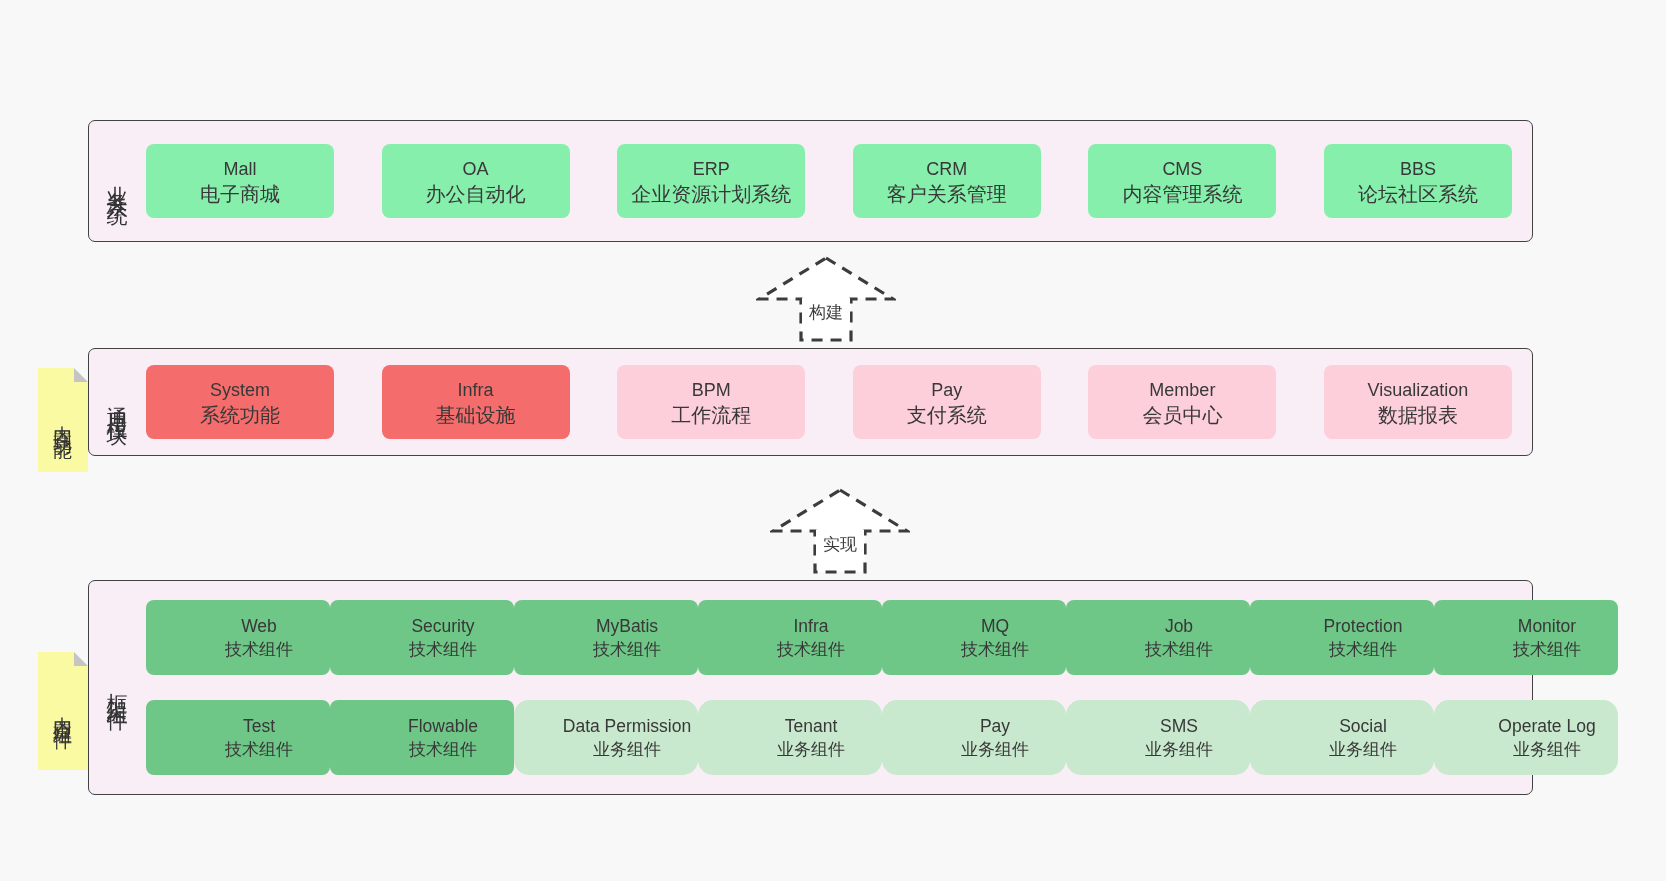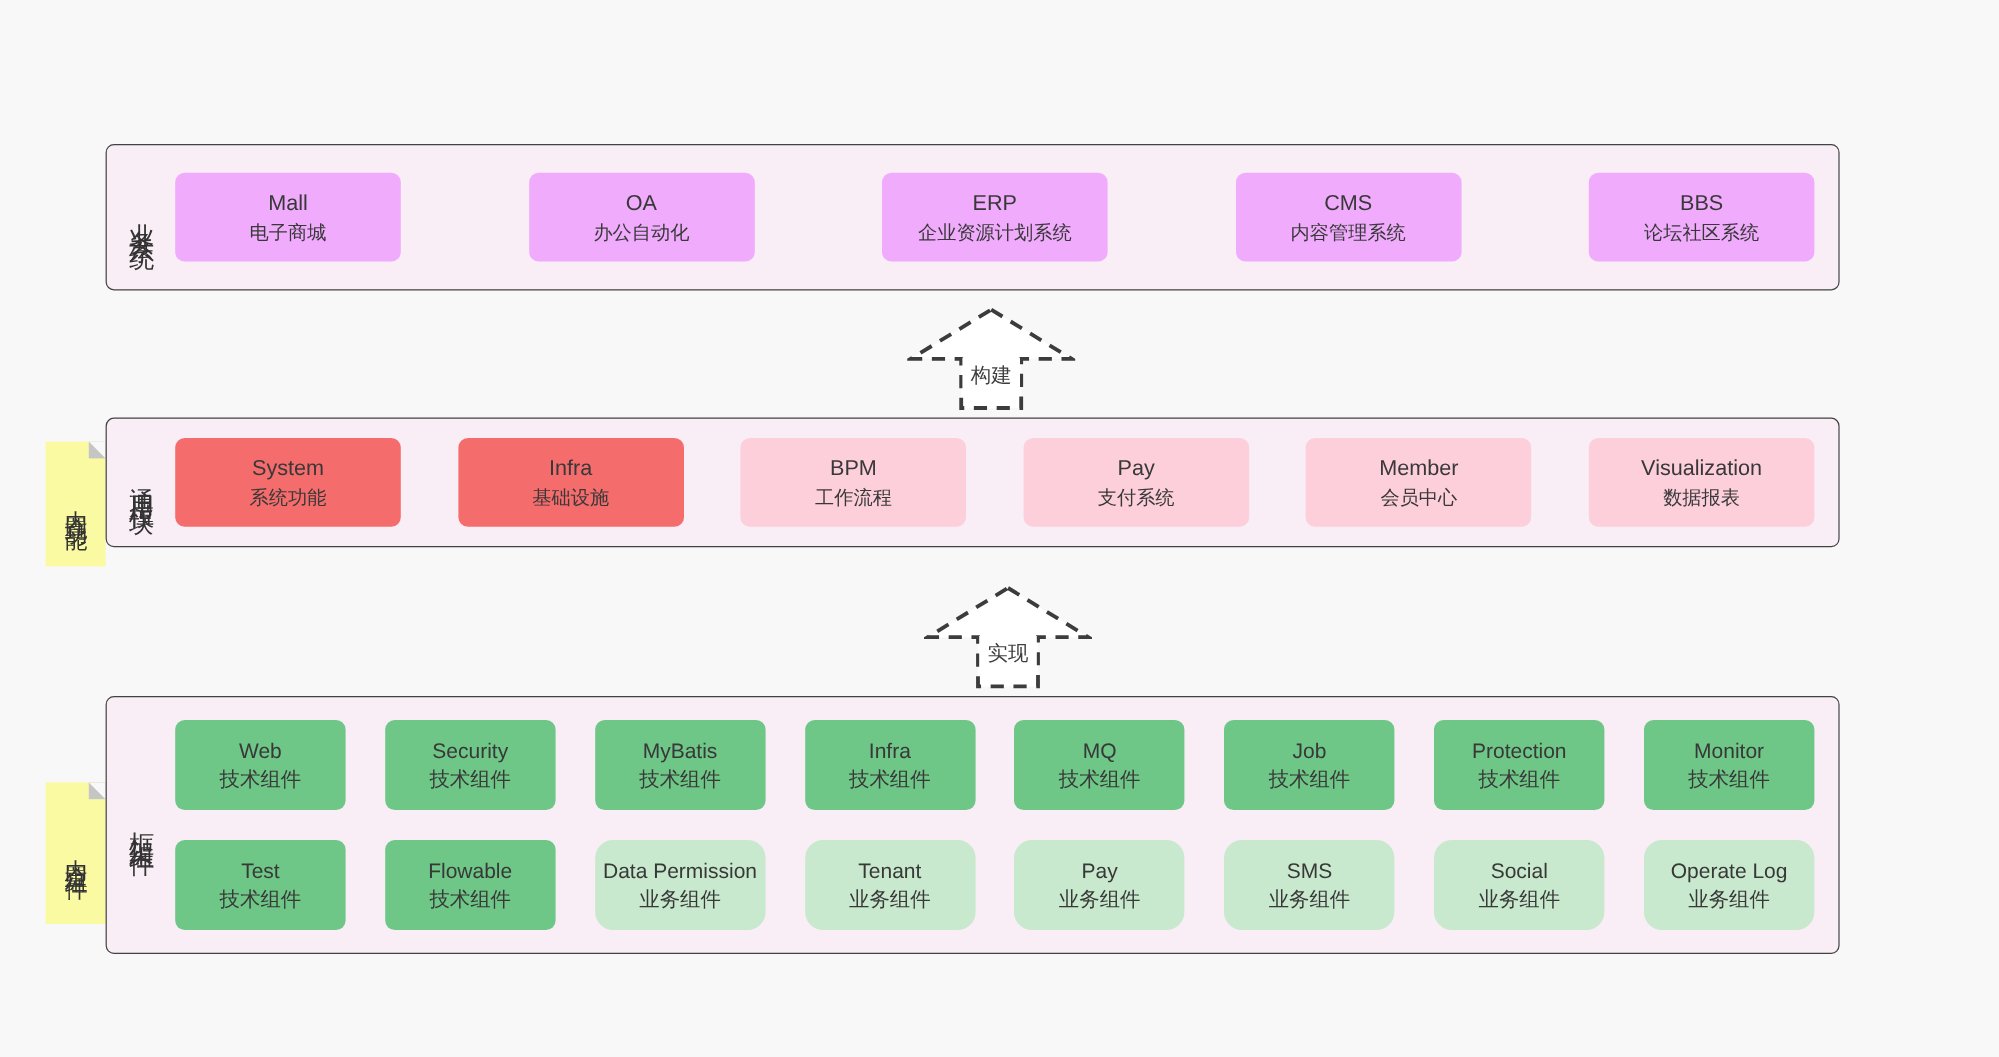--- a/index.html
+++ b/index.html
@@ -20,25 +20,25 @@
   .rows{flex:1;display:flex;flex-direction:column;gap:25px;padding-right:20px;}
   .row{display:flex;justify-content:space-between;}
 
   
   .box{
     width:188px;height:74px;border-radius:8px;
     display:flex;flex-direction:column;justify-content:center;align-items:center;
     text-align:center;color:#383838;
   }
   .box .t{font-size:18px;line-height:26px;}
-  .box .s{font-size:16px;line-height:25px;}
-  .box.small{width:142px;height:75px;}
+  .box .s{font-size:20px;line-height:25px;}
+  .box.small{width:142px;height:75px;padding-left:42px;}
   .box.small .t{font-size:17.5px;line-height:23px;}
   .box.small .s{font-size:17px;line-height:23px;}
-  .v-blue{background:#f0abfc;}
+  .v-blue{background:#86efac;}
   .v-red{background:#f56c6c;}
   .v-pink{background:#fccfdb;justify-content:center;}
   .v-green{background:#6ec687;}
   .v-lightgreen{background:#c8e9cd;border-radius:15px;}
 
   
   .sticky{
     position:absolute;left:38px;width:50px;background:#fafaa2;
     display:flex;justify-content:center;align-items:center;box-sizing:border-box;
     writing-mode:vertical-rl;text-orientation:upright;
@@ -65,20 +65,24 @@
         <div class="t">Mall</div>
         <div class="s">电子商城</div>
       </div>
       <div class="box v-blue">
         <div class="t">OA</div>
         <div class="s">办公自动化</div>
       </div>
       <div class="box v-blue">
         <div class="t">ERP</div>
         <div class="s">企业资源计划系统</div>
+      </div>
+      <div class="box v-blue">
+        <div class="t">CRM</div>
+        <div class="s">客户关系管理</div>
       </div>
       <div class="box v-blue">
         <div class="t">CMS</div>
         <div class="s">内容管理系统</div>
       </div>
       <div class="box v-blue">
         <div class="t">BBS</div>
         <div class="s">论坛社区系统</div>
       </div>
     </div>

